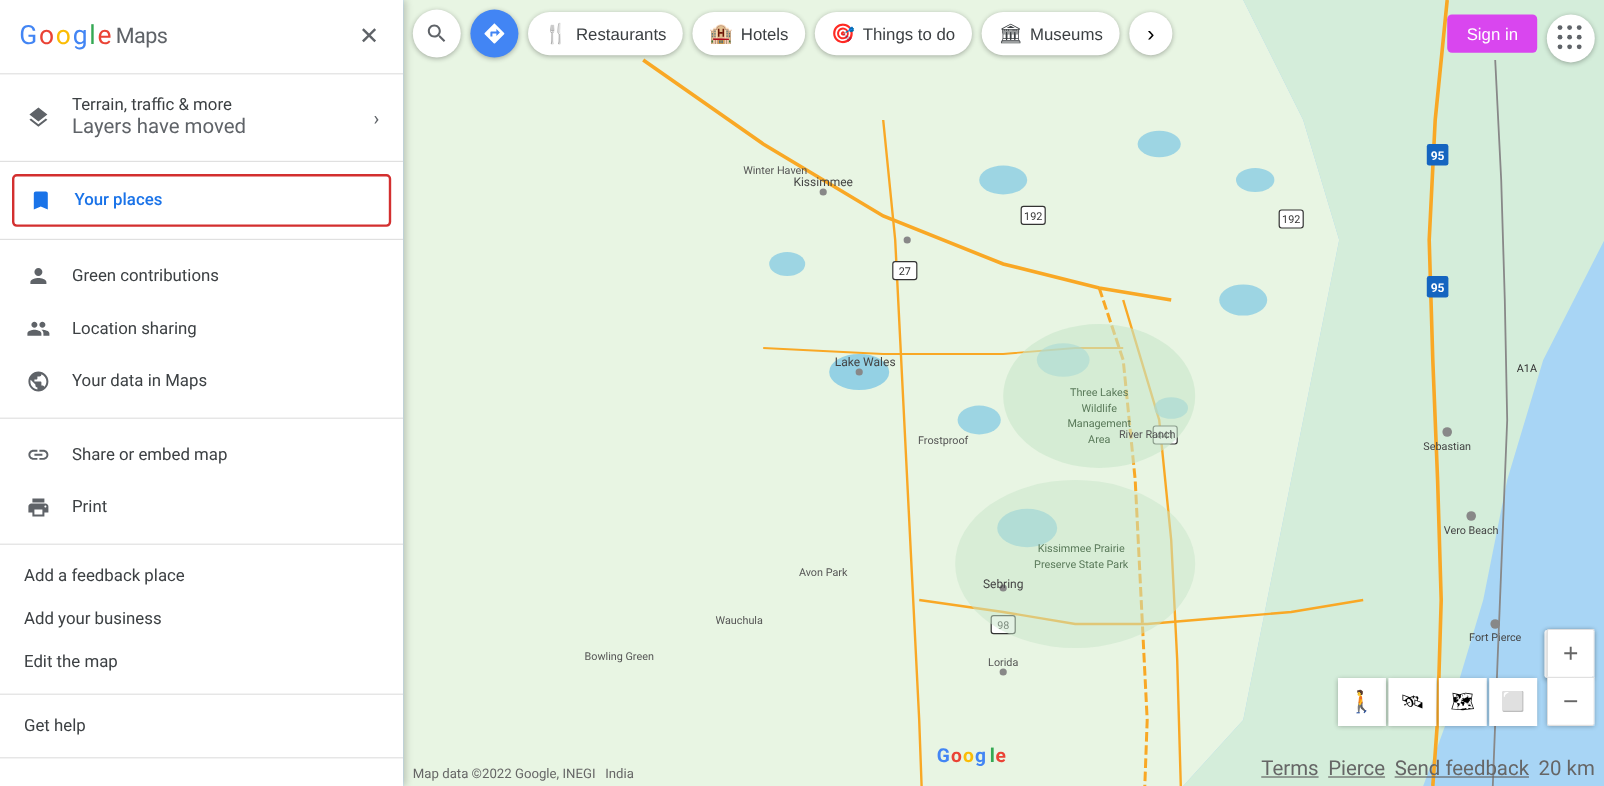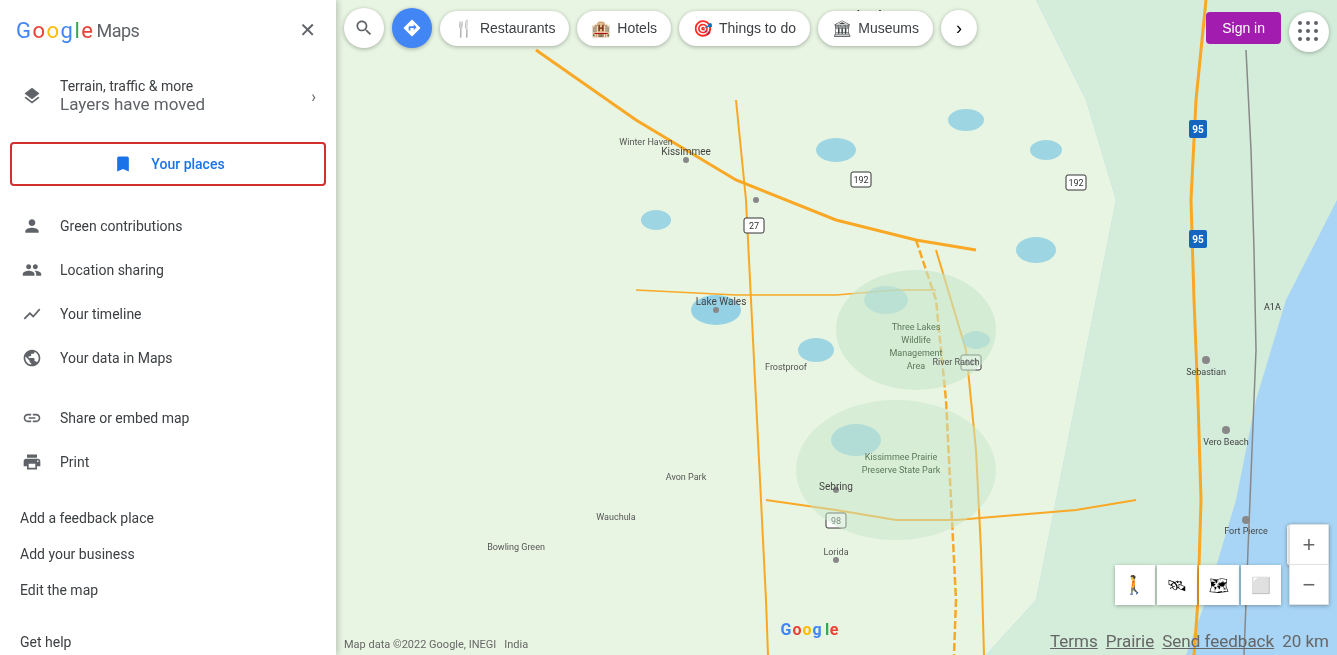--- a/index.html
+++ b/index.html
@@ -69,21 +69,20 @@
       color: #3c4043;
       font-size: 14px;
     }
 
     .menu-item.highlighted {
       border: 2px solid #d32f2f;
       border-radius: 4px;
       margin: 2px 6px;
       padding: 8px 10px;
       color: #1a73e8;
-      justify-content: center;
     }
     .menu-item.highlighted .menu-label { color: #1a73e8; font-weight: 500; }
 
     .menu-item .menu-icon {
       width: 24px;
       height: 24px;
       display: flex;
       align-items: center;
       justify-content: center;
       color: #5f6368;
@@ -196,21 +195,21 @@
       justify-content: center;
       box-shadow: 0 1px 4px rgba(0,0,0,0.3);
       font-size: 18px;
     }
 
     
     #sign-in-btn {
       position: absolute;
       top: 12px;
       right: 56px;
-      background: #a21caf;
+      background: #d946ef;
       color: #fff;
       border: none;
       border-radius: 4px;
       padding: 8px 16px;
       font-size: 14px;
       font-weight: 500;
       cursor: pointer;
       z-index: 5;
     }
 
@@ -371,28 +370,20 @@
       </div>
       <span>Green contributions</span>
     </div>
     <div class="menu-item">
       <div class="menu-icon">
         <svg width="20" height="20" viewBox="0 0 24 24" fill="#5f6368">
             <path d="M16 11c1.66 0 2.99-1.34 2.99-3S17.66 5 16 5c-1.66 0-3 1.34-3 3s1.34 3 3 3zm-8 0c1.66 0 2.99-1.34 2.99-3S9.66 5 8 5C6.34 5 5 6.34 5 8s1.34 3 3 3zm0 2c-2.33 0-7 1.17-7 3.5V19h14v-2.5c0-2.33-4.67-3.5-7-3.5zm8 0c-.29 0-.62.02-.97.05 1.16.84 1.97 1.97 1.97 3.45V19h6v-2.5c0-2.33-4.67-3.5-7-3.5z"></path>
           </svg>
       </div>
       <span>Location sharing</span>
-    </div>
-    <div class="menu-item">
-      <div class="menu-icon">
-        <svg width="20" height="20" viewBox="0 0 24 24" fill="#5f6368">
-            <path d="M3.5 18.49l6-6.01 4 4L22 6.92l-1.41-1.41-7.09 7.97-4-4L2 17.08z"></path>
-          </svg>
-      </div>
-      <span>Your timeline</span>
     </div>
     <div class="menu-item">
       <div class="menu-icon">
         <svg width="20" height="20" viewBox="0 0 24 24" fill="#5f6368">
             <path d="M12 2C6.48 2 2 6.48 2 12s4.48 10 10 10 10-4.48 10-10S17.52 2 12 2zm-1 17.93c-3.95-.49-7-3.85-7-7.93 0-.62.08-1.21.21-1.79L9 15v1c0 1.1.9 2 2 2v1.93zm6.9-2.54c-.26-.81-1-1.39-1.9-1.39h-1v-3c0-.55-.45-1-1-1H8v-2h2c.55 0 1-.45 1-1V7h2c1.1 0 2-.9 2-2v-.41c2.93 1.19 5 4.06 5 7.41 0 2.08-.8 3.97-2.1 5.39z"></path>
           </svg>
       </div>
       <span>Your data in Maps</span>
     </div>
   </div>
@@ -606,18 +597,18 @@
       <button style="width:40px;height:40px;background:#fff;border:none;cursor:pointer;box-shadow:0 1px 4px rgba(0,0,0,0.3);font-size:16px;">⬜</button>
     </div>
 
     <div id="bottom-left">
       <span>Map data ©2022 Google, INEGI</span>
       <span>India</span>
     </div>
 
     <div id="bottom-bar">
       <span style="cursor:pointer;text-decoration:underline;">Terms</span>
-      <span style="cursor:pointer;text-decoration:underline;">Prairie</span>
+      <span style="cursor:pointer;text-decoration:underline;">Pierce</span>
       <span style="cursor:pointer;text-decoration:underline;">Send feedback</span>
       <span>20 km</span>
     </div>
   </div>
 </div>
 
 </body></html>

